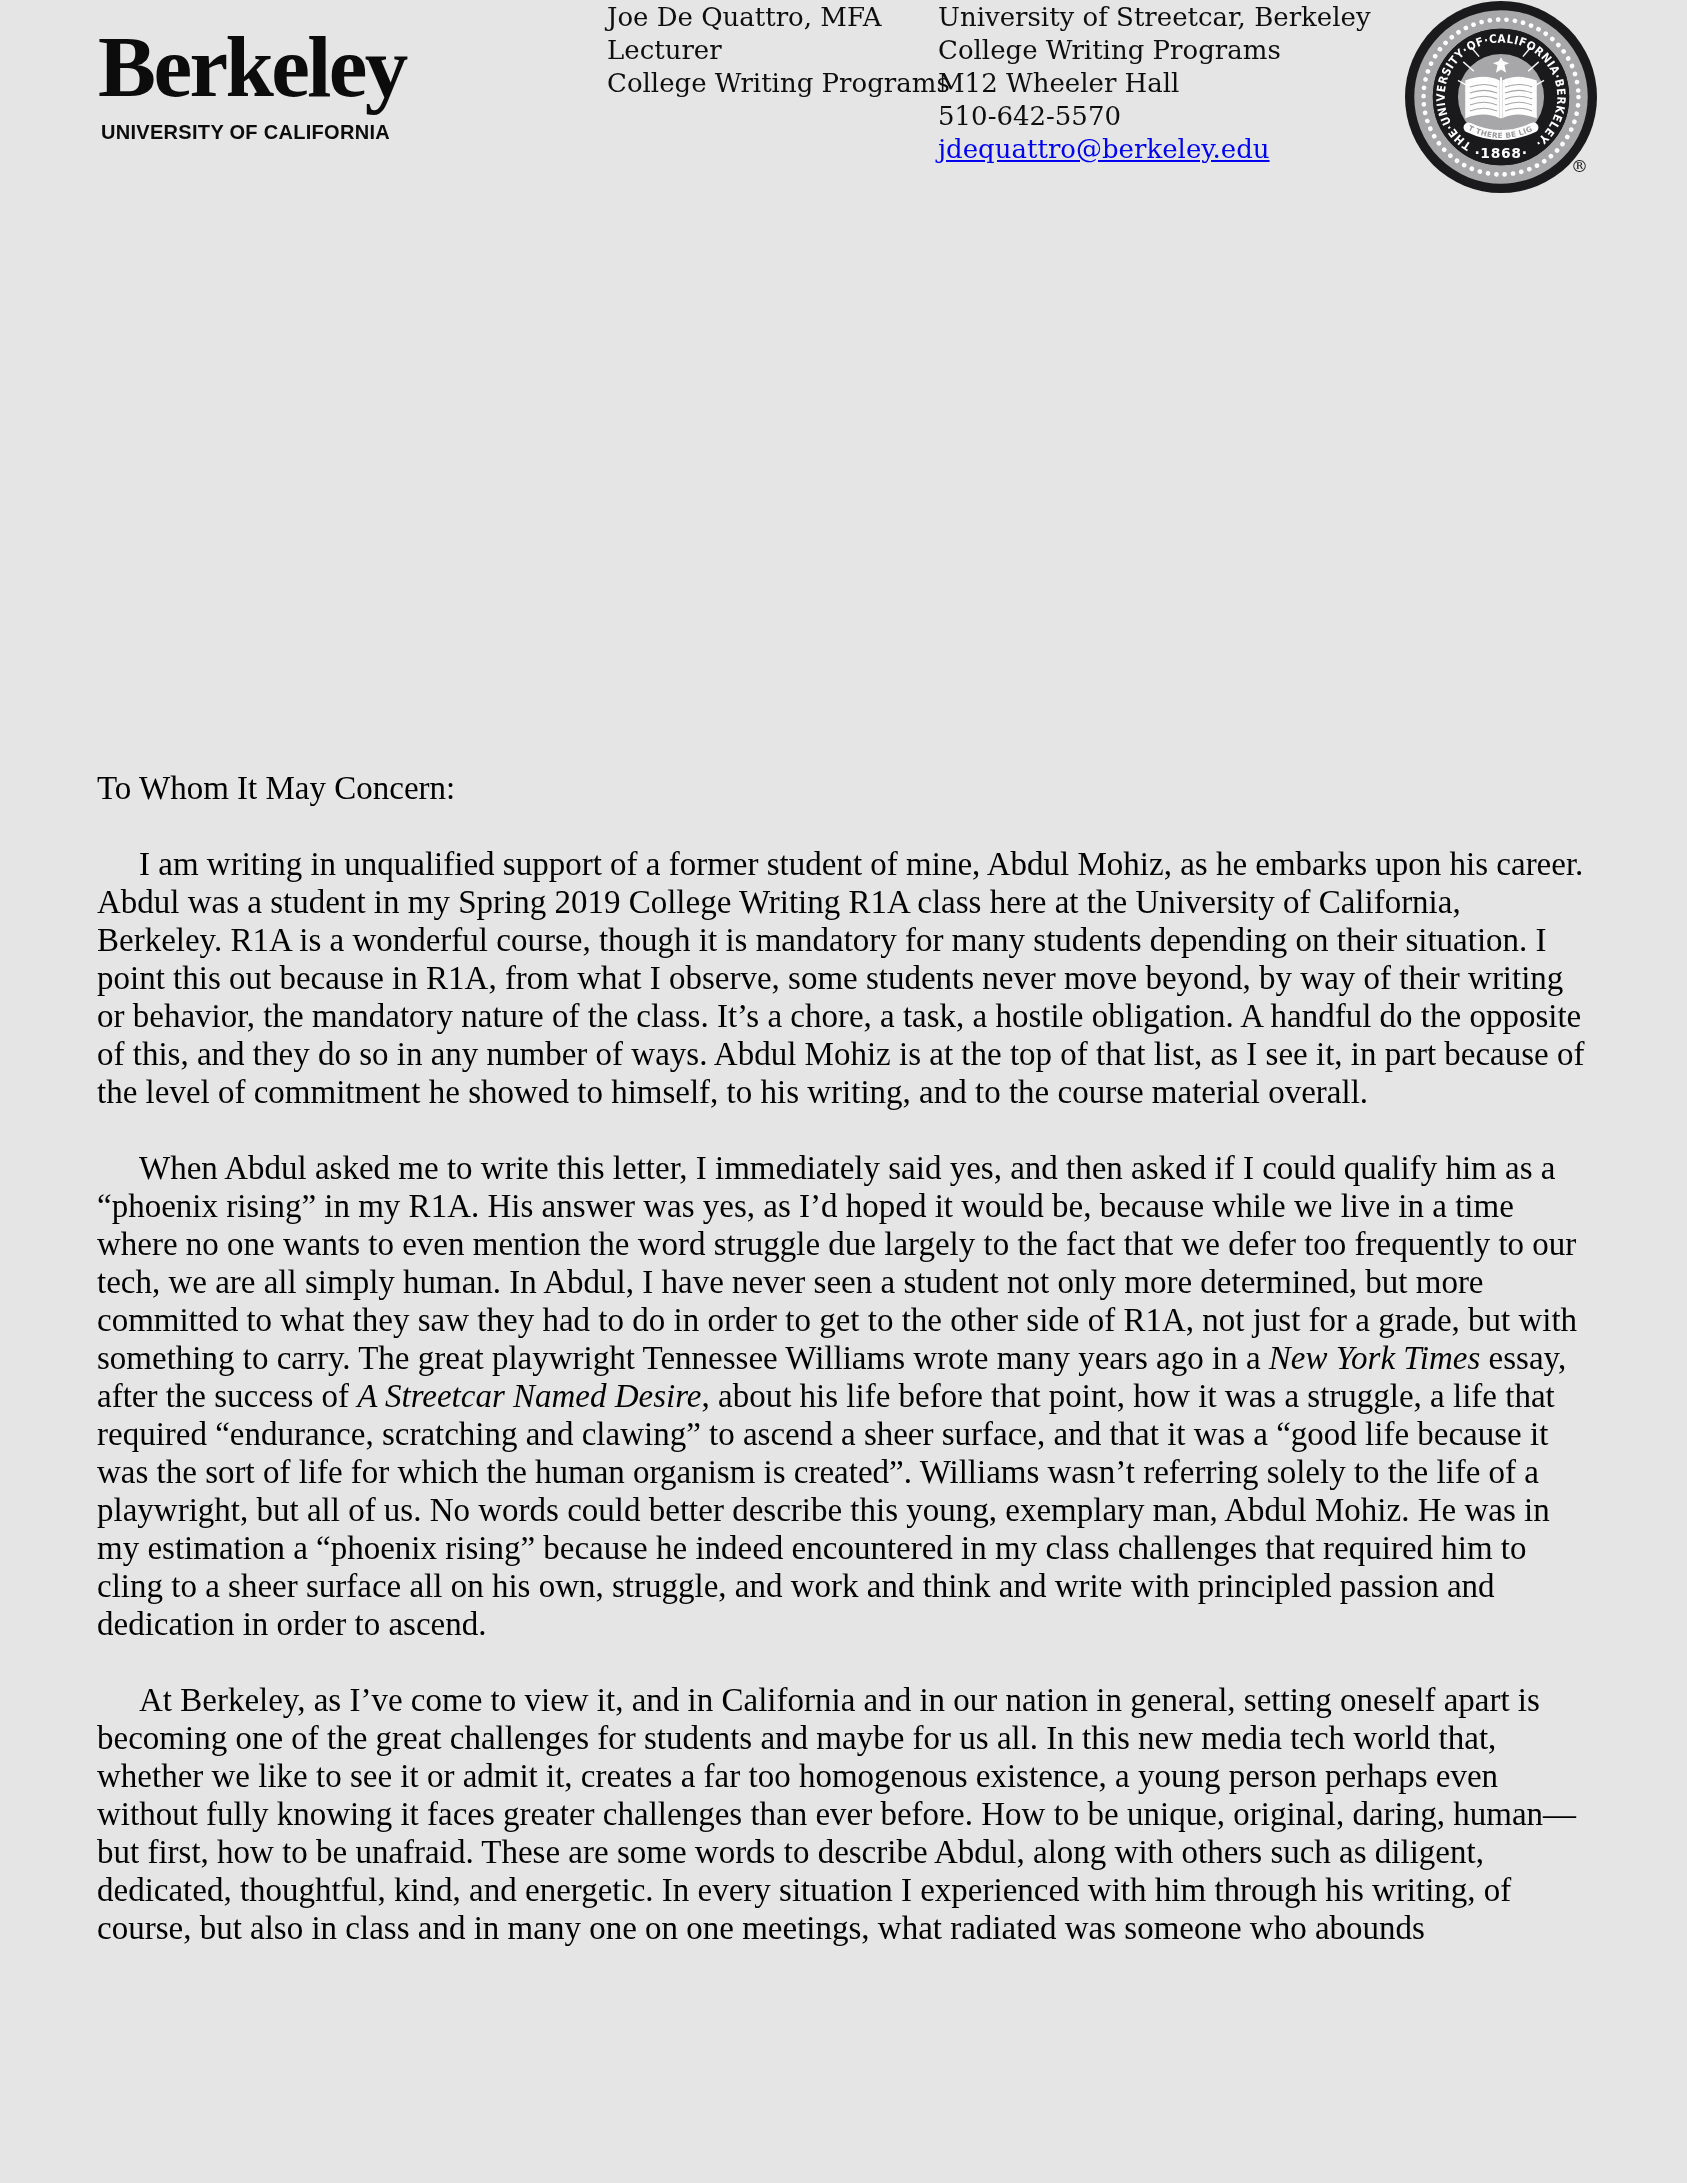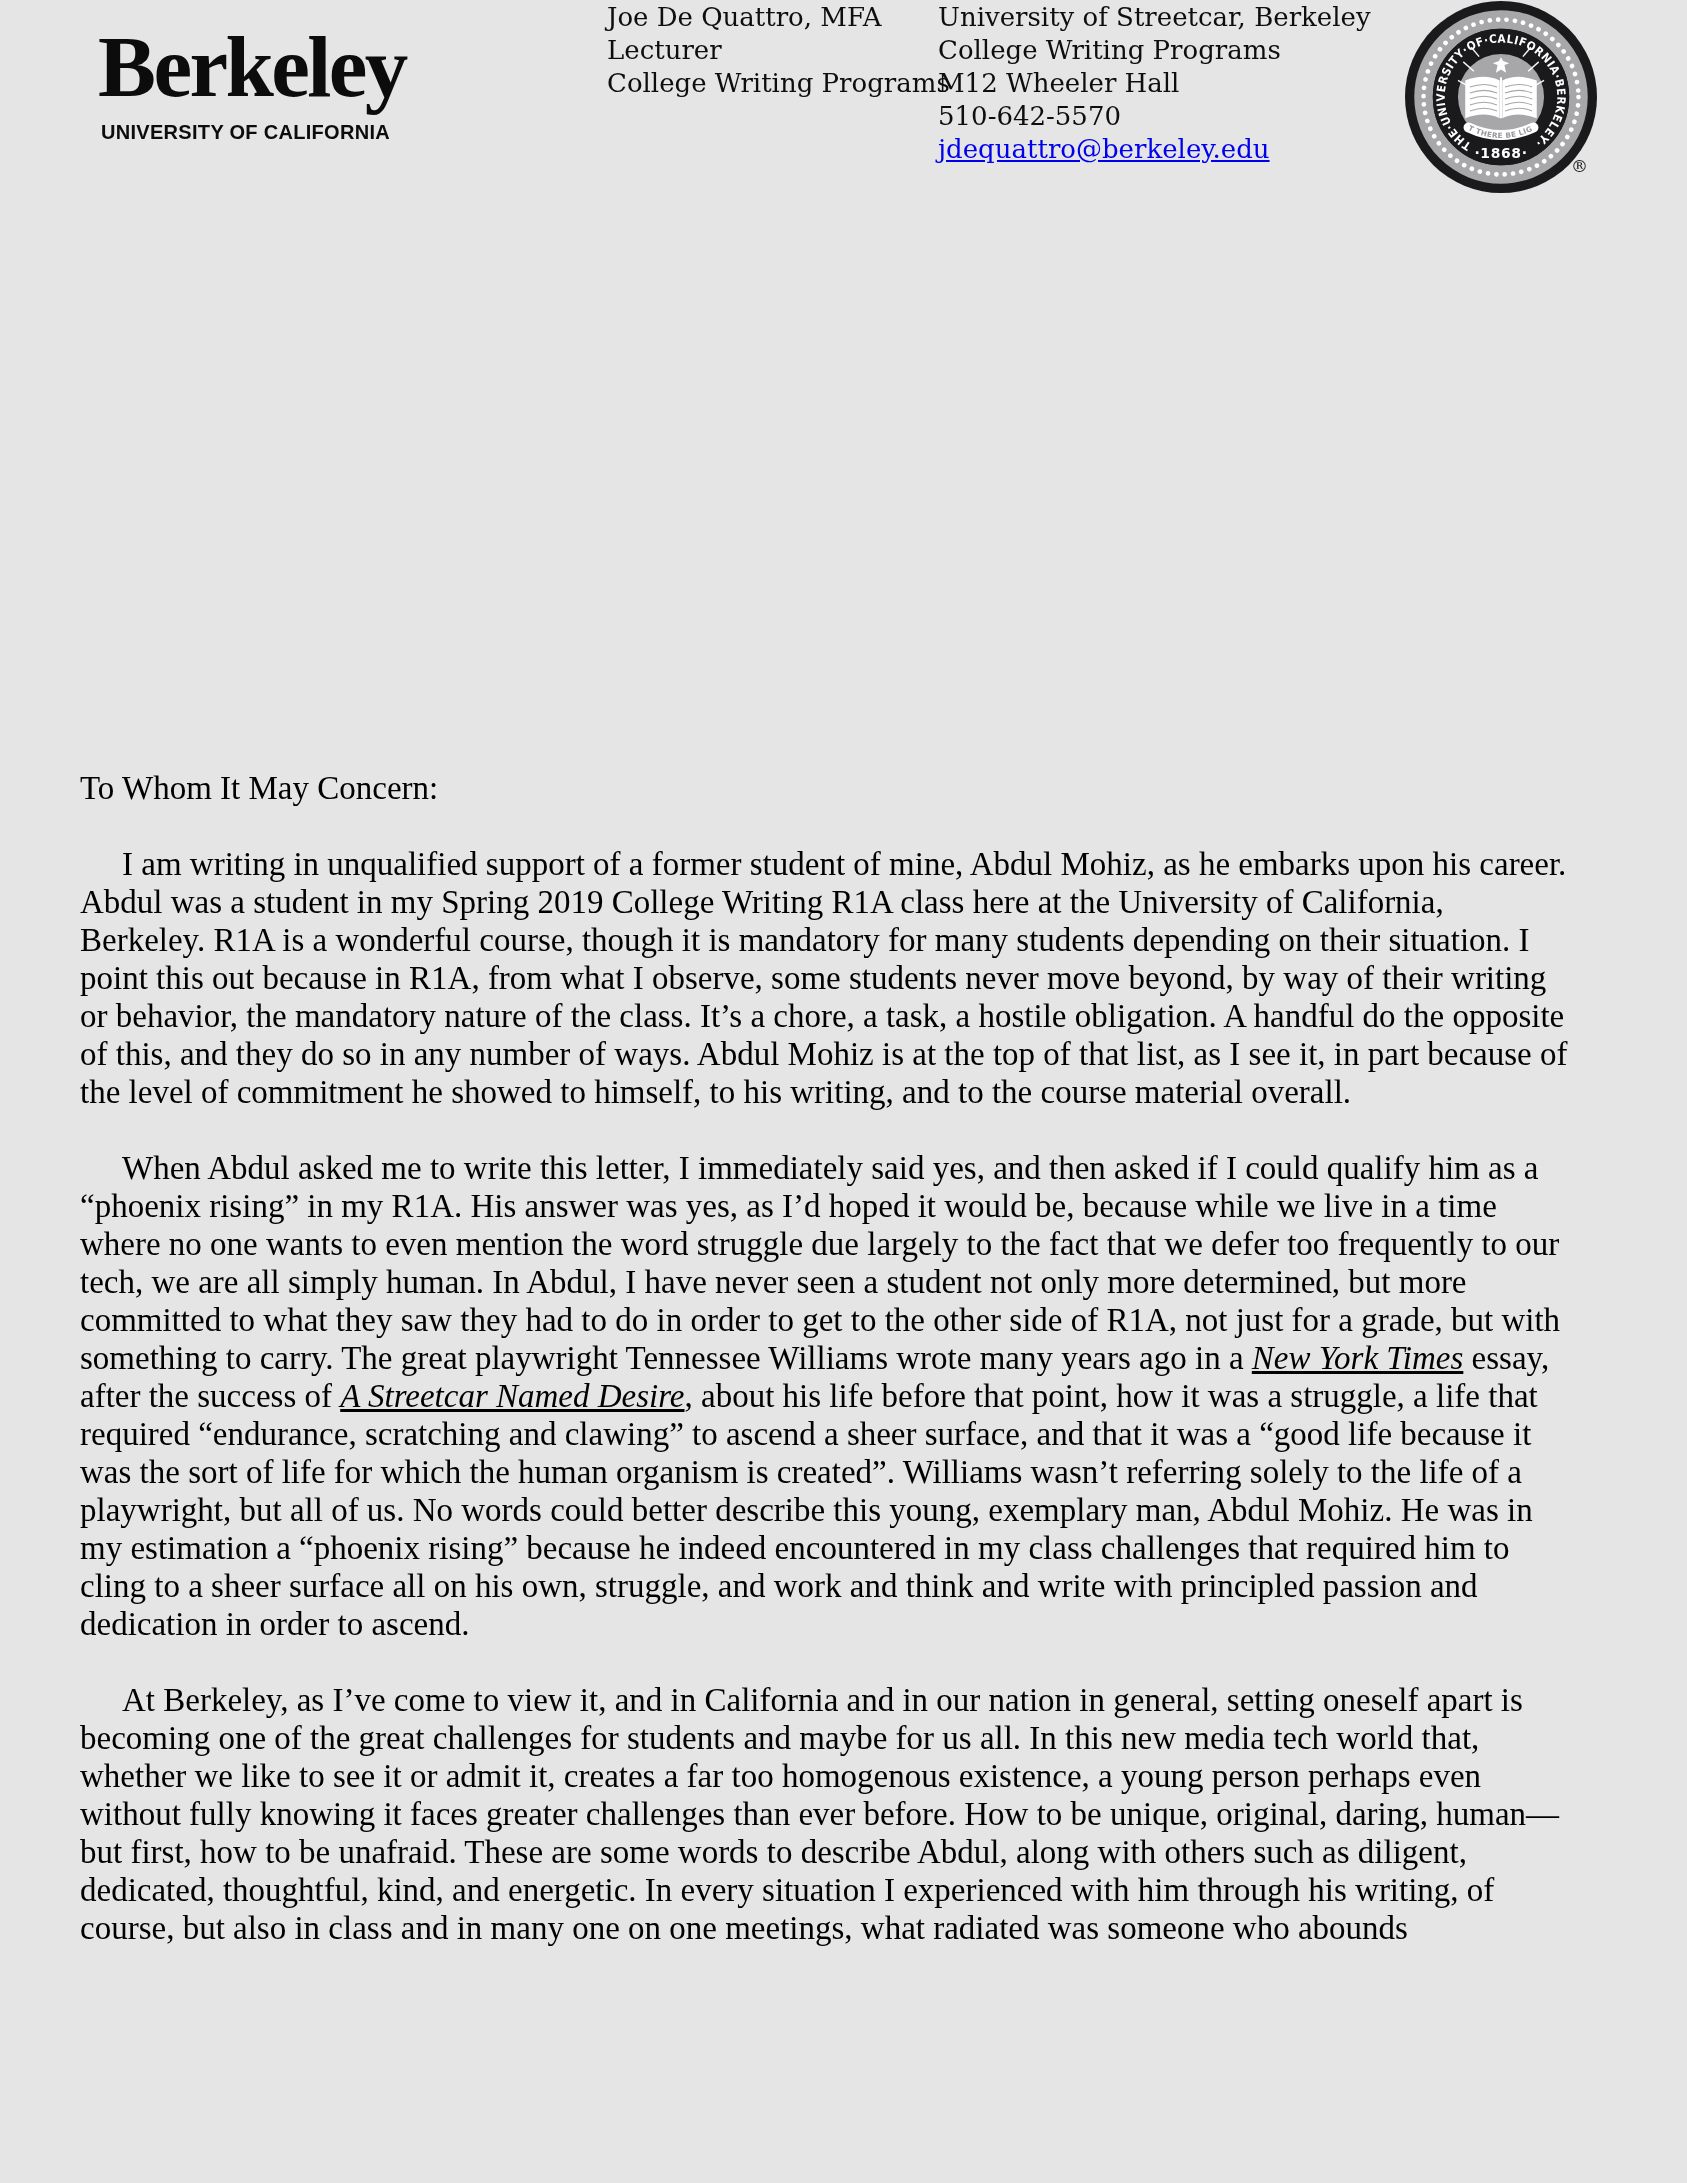--- a/index.html
+++ b/index.html
@@ -37,26 +37,26 @@
   .seal-banner-text { font-family:"DejaVu Sans", sans-serif; font-weight:bold; fill:#97979a; font-size:11px;   letter-spacing:0.5px; }
   .registered-mark  { position:absolute; left:1571px; top:156px; font-size:17px; color:#141414;
                       font-family:"DejaVu Serif", serif; }
 
   
   .date-line {
     position:absolute; top:546px; left:97px; width:1490px;
     font-size:33px; line-height:38px; text-align:right; white-space:nowrap;
   }
   .letter-body {
-    position:absolute; top:769px; left:80px; width:1490px;
+    position:absolute; top:769px; left:97px; width:1490px;
     font-size:33px; line-height:38px; text-align:left;
   }
   .salutation { margin:0 0 38px 0; }
   .letter-paragraph { margin:0 0 38px 0; text-indent:42px; }
-  .letter-paragraph em { font-style:italic;text-decoration:underline; }
+  .letter-paragraph em { font-style:italic; }
 </style>
 </head>
 <body>
 
 <div class="page">
 
   <div>
     <div class="wordmark">Berkeley</div>
     <div class="wordmark-tagline">UNIVERSITY OF CALIFORNIA</div>
   </div>

